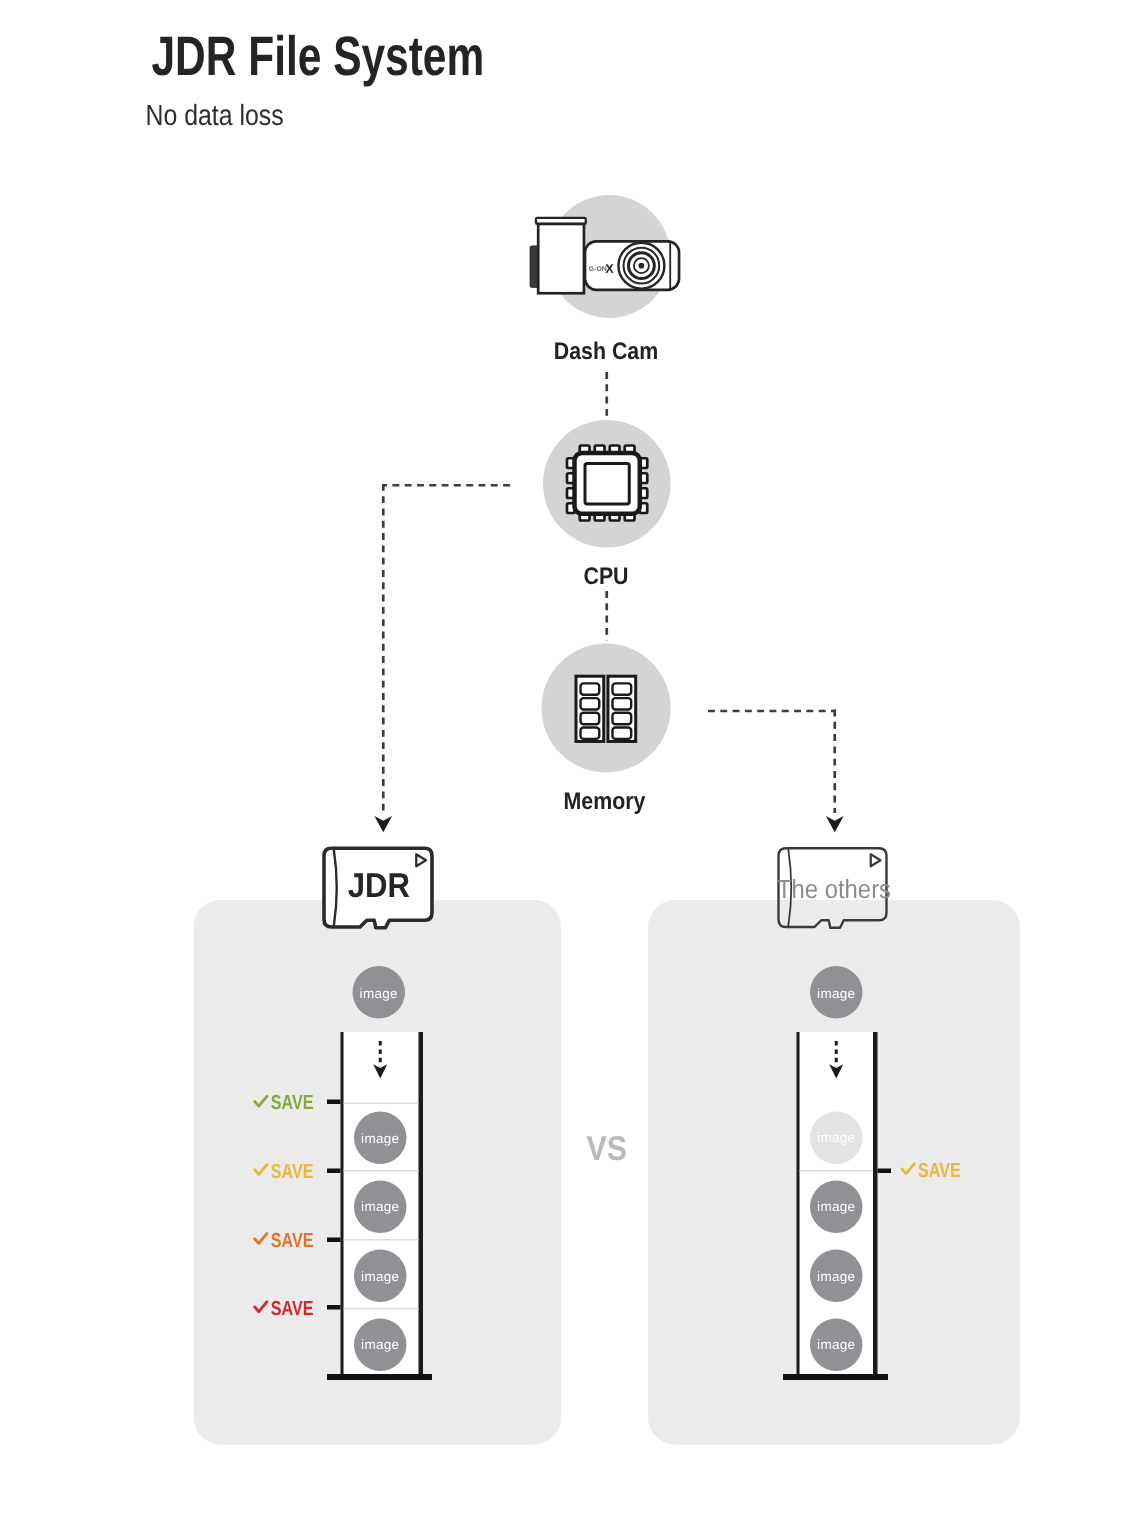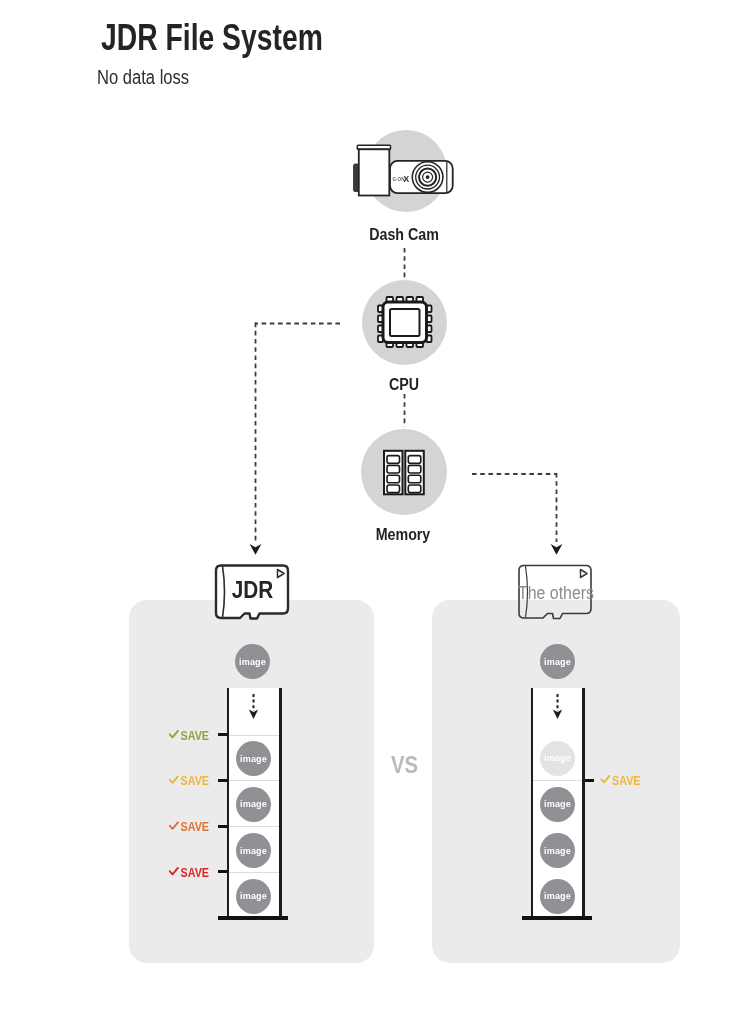--- a/index.html
+++ b/index.html
@@ -4,21 +4,21 @@
 <style>
   html,body{margin:0;padding:0;}
   body{width:750px;height:1021px;background:#ffffff;font-family:"Liberation Sans",sans-serif;position:relative;overflow:hidden;}
   .abs{position:absolute;}
   #title{left:101px;top:17px;font-size:37px;font-weight:bold;color:#242424;transform:scaleX(0.765);transform-origin:left top;white-space:nowrap;}
   #subtitle{left:97px;top:66px;font-size:19.5px;color:#2e2e2e;transform:scaleX(0.85);transform-origin:left top;white-space:nowrap;}
   .gcircle{border-radius:50%;background:#d4d4d5;}
   .iconlabel{font-size:16px;font-weight:bold;color:#222;text-align:center;transform:scaleX(0.89);}
   .panel{background:#ebebeb;border-radius:18px;}
   .imgcircle{width:35px;height:35px;border-radius:50%;background:#909194;color:#fff;
-    display:flex;align-items:center;justify-content:center;font-size:9px;font-weight:bold;letter-spacing:0.2px;}
+    display:flex;align-items:center;justify-content:center;font-size:9px;font-weight:normal;letter-spacing:0.2px;}
   .whitecol{background:#ffffff;}
   .vline{background:#1c1c1c;width:2.5px;}
   .sep{background:#dcdcdc;height:1px;}
   .tick{background:#111;height:3px;width:9px;}
   #vs{font-size:23px;font-weight:bold;color:#b9babc;transform:scaleX(0.88);transform-origin:left top;}
 </style>
 </head>
 <body>
 <div id="title" class="abs">JDR File System</div>
 <div id="subtitle" class="abs">No data loss</div>

